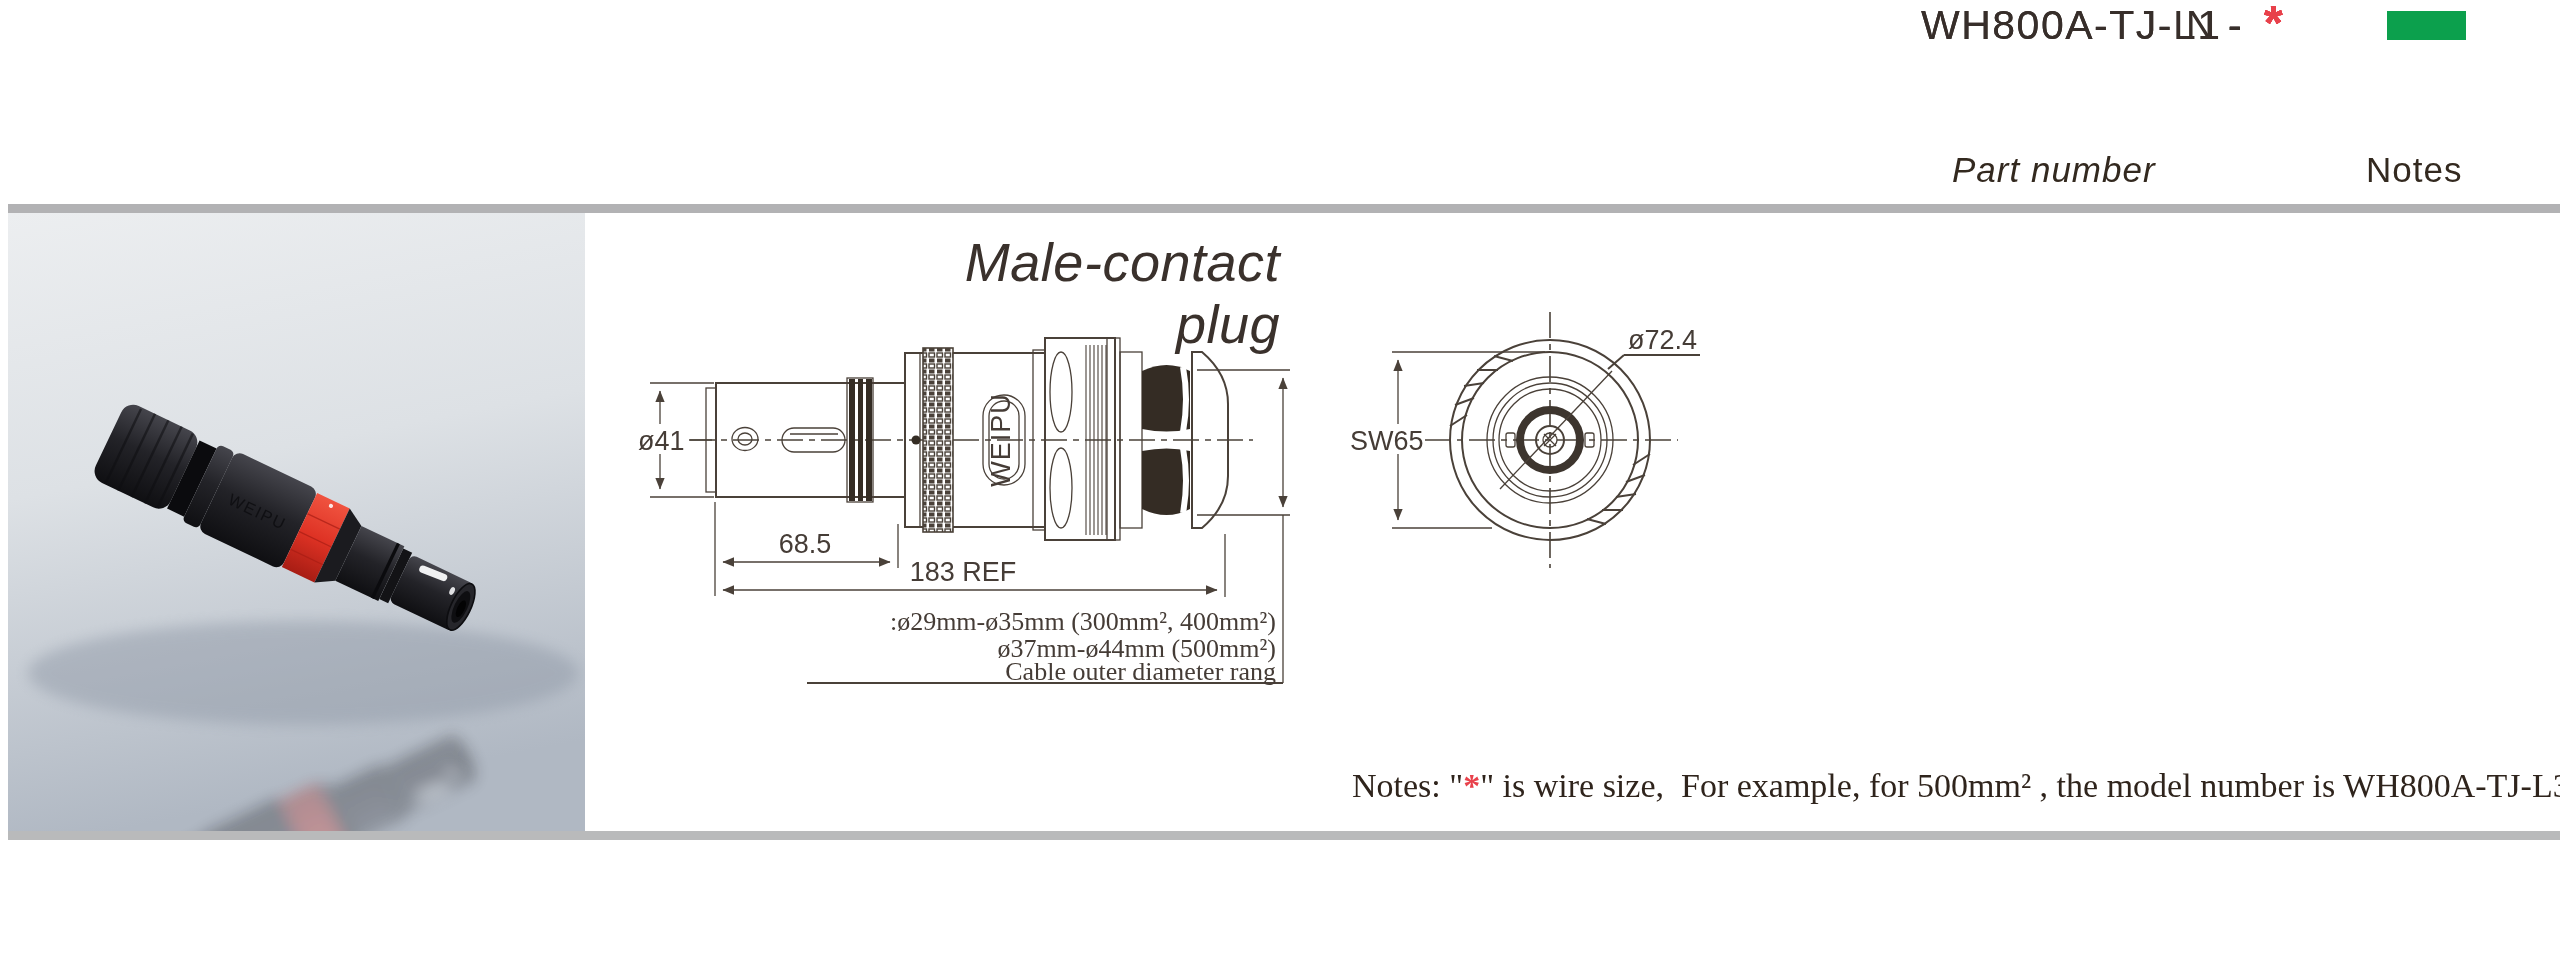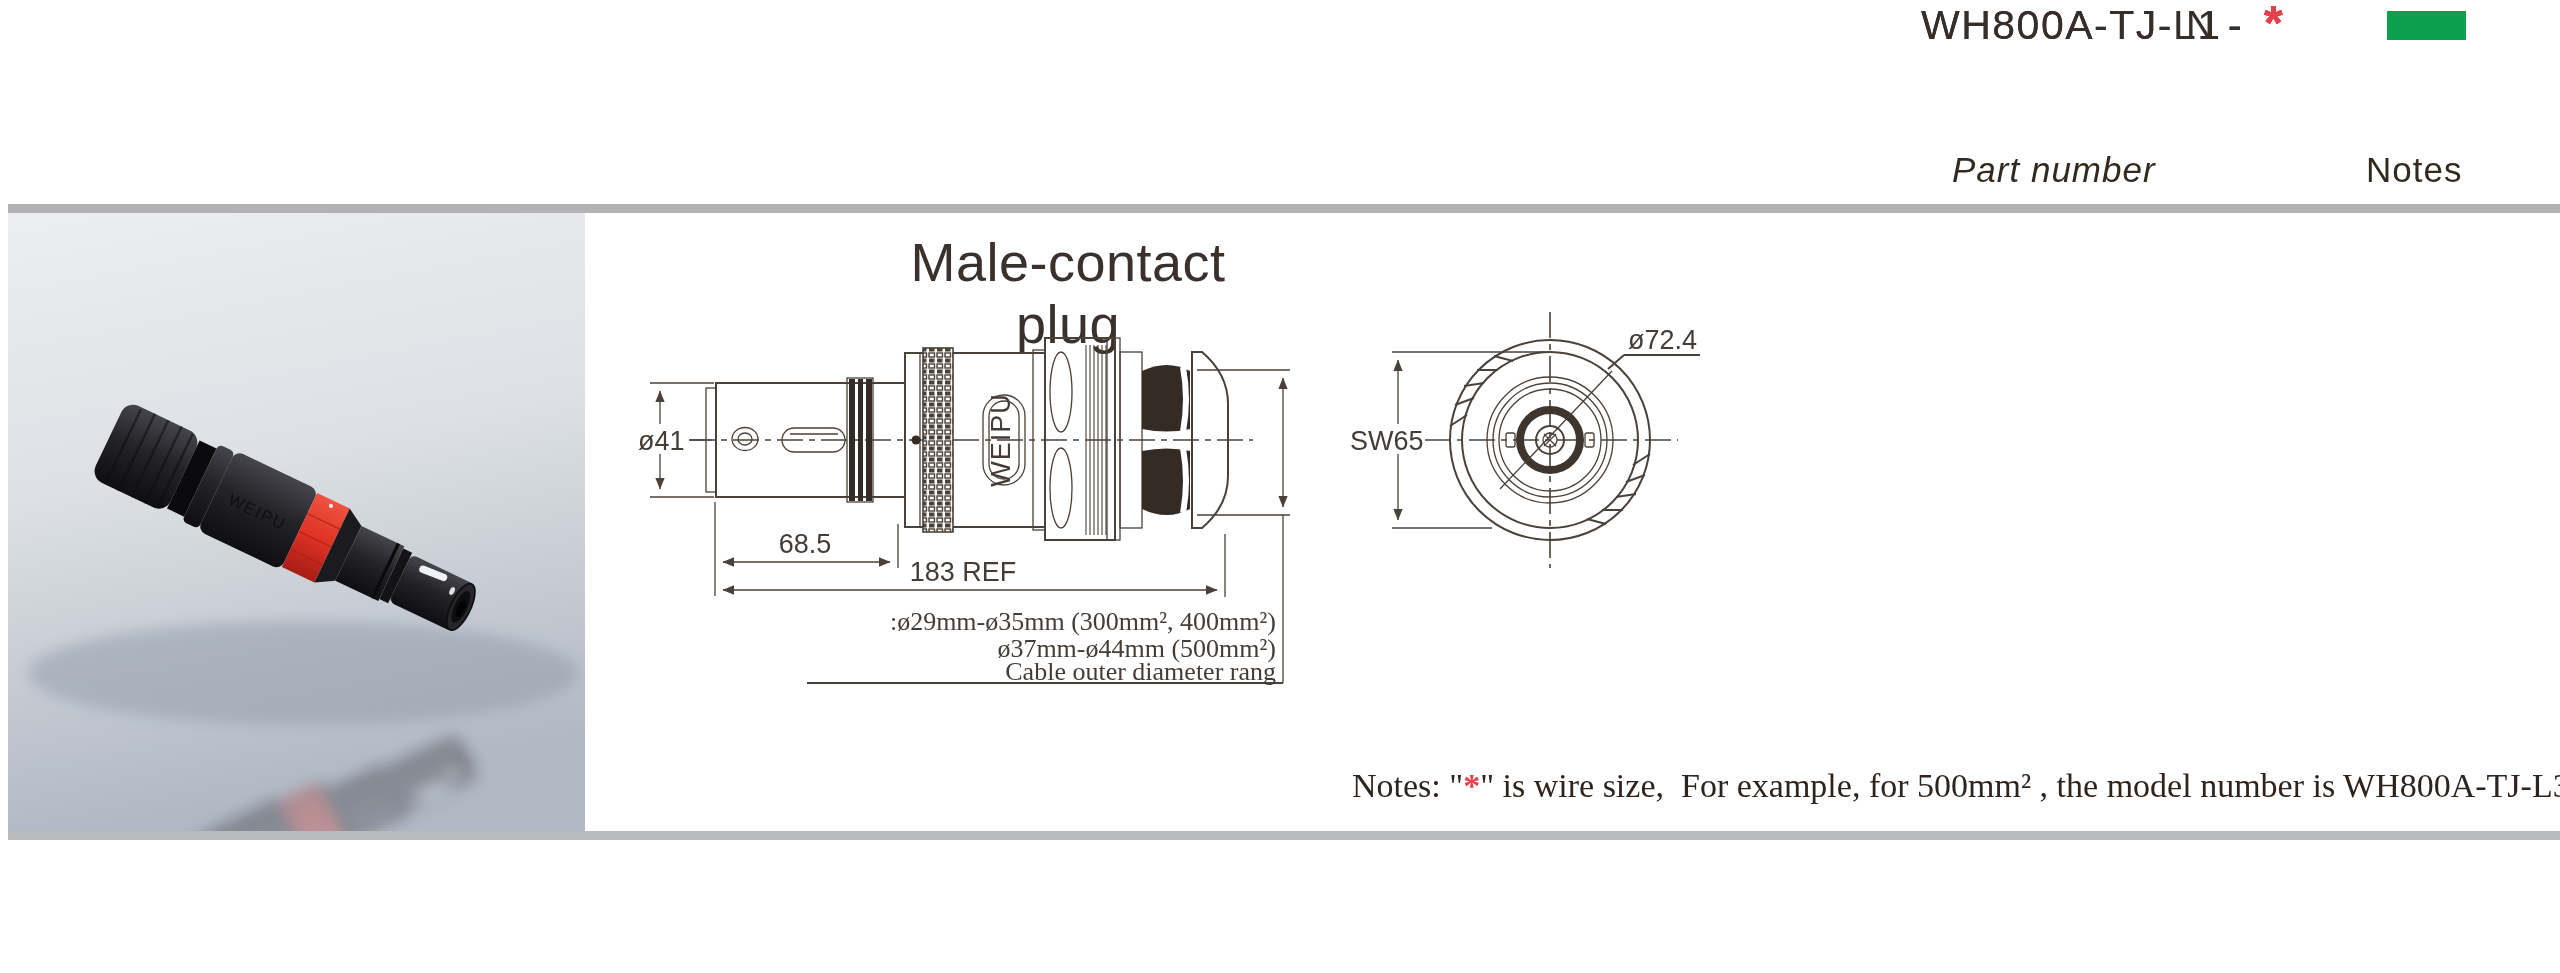--- a/index.html
+++ b/index.html
@@ -4,22 +4,22 @@
 <style>
   html,body{margin:0;padding:0;background:#ffffff;}
   #page{position:relative;width:2560px;height:973px;background:#ffffff;overflow:hidden;
         font-family:"Liberation Sans",sans-serif;color:#372e2a;}
   .rule{position:absolute;left:8px;right:0;background:#b2b2b4;}
   .rule-top{top:204px;height:9px;}
   .rule-bottom{top:831px;height:9px;background:#b9babb;}
   .photo{position:absolute;left:8px;top:213px;width:577px;height:618px;}
   .photo svg{display:block;}
   .drawing{position:absolute;left:600px;top:225px;width:1200px;height:480px;}
-  .page-title{position:absolute;left:856px;top:231px;width:424px;text-align:center;
-        font-size:54px;letter-spacing:0.5px;color:#3a312c;}
+  .page-title{position:absolute;left:856px;top:231px;width:424px;text-align:right;
+        font-size:54px;letter-spacing:0.5px;color:#3a312c;font-style:italic;}
   .col-hdr{position:absolute;top:150px;font-size:35px;letter-spacing:1px;color:#33291f;}
   .hdr-part{left:1952px;font-style:italic;}
   .hdr-colour{left:2366px;}
   .part-row{position:absolute;left:0;width:2560px;height:50px;font-size:41px;line-height:50px;}
   .part-row:nth-of-type(1){top:251px;}
   .part-row:nth-of-type(2){top:343px;}
   .part-row:nth-of-type(3){top:435px;}
   .part-row:nth-of-type(4){top:527px;}
   .part-row:nth-of-type(5){top:619px;}
   .part-code{position:absolute;left:1921px;letter-spacing:1.5px;color:#372e2a;}

